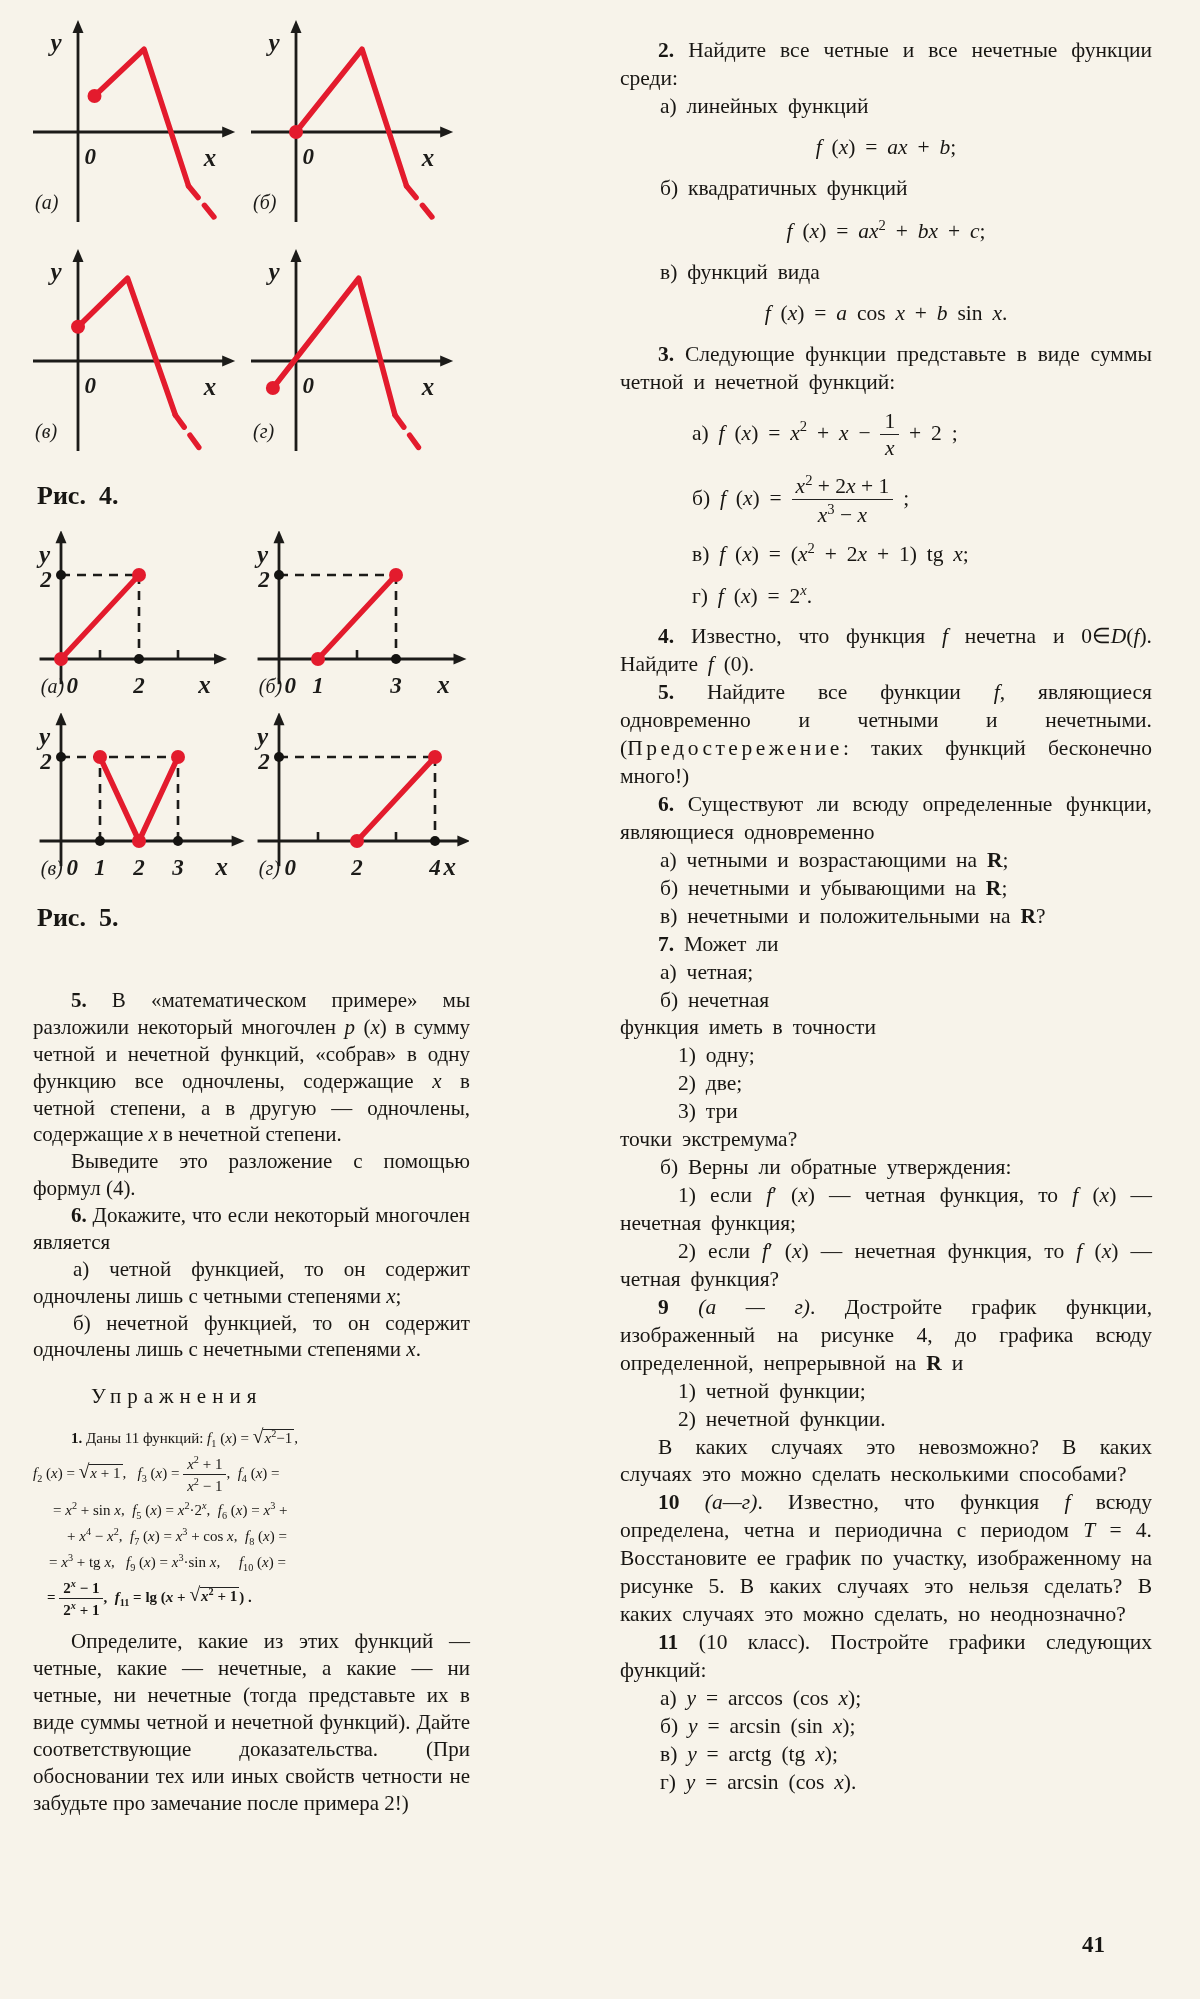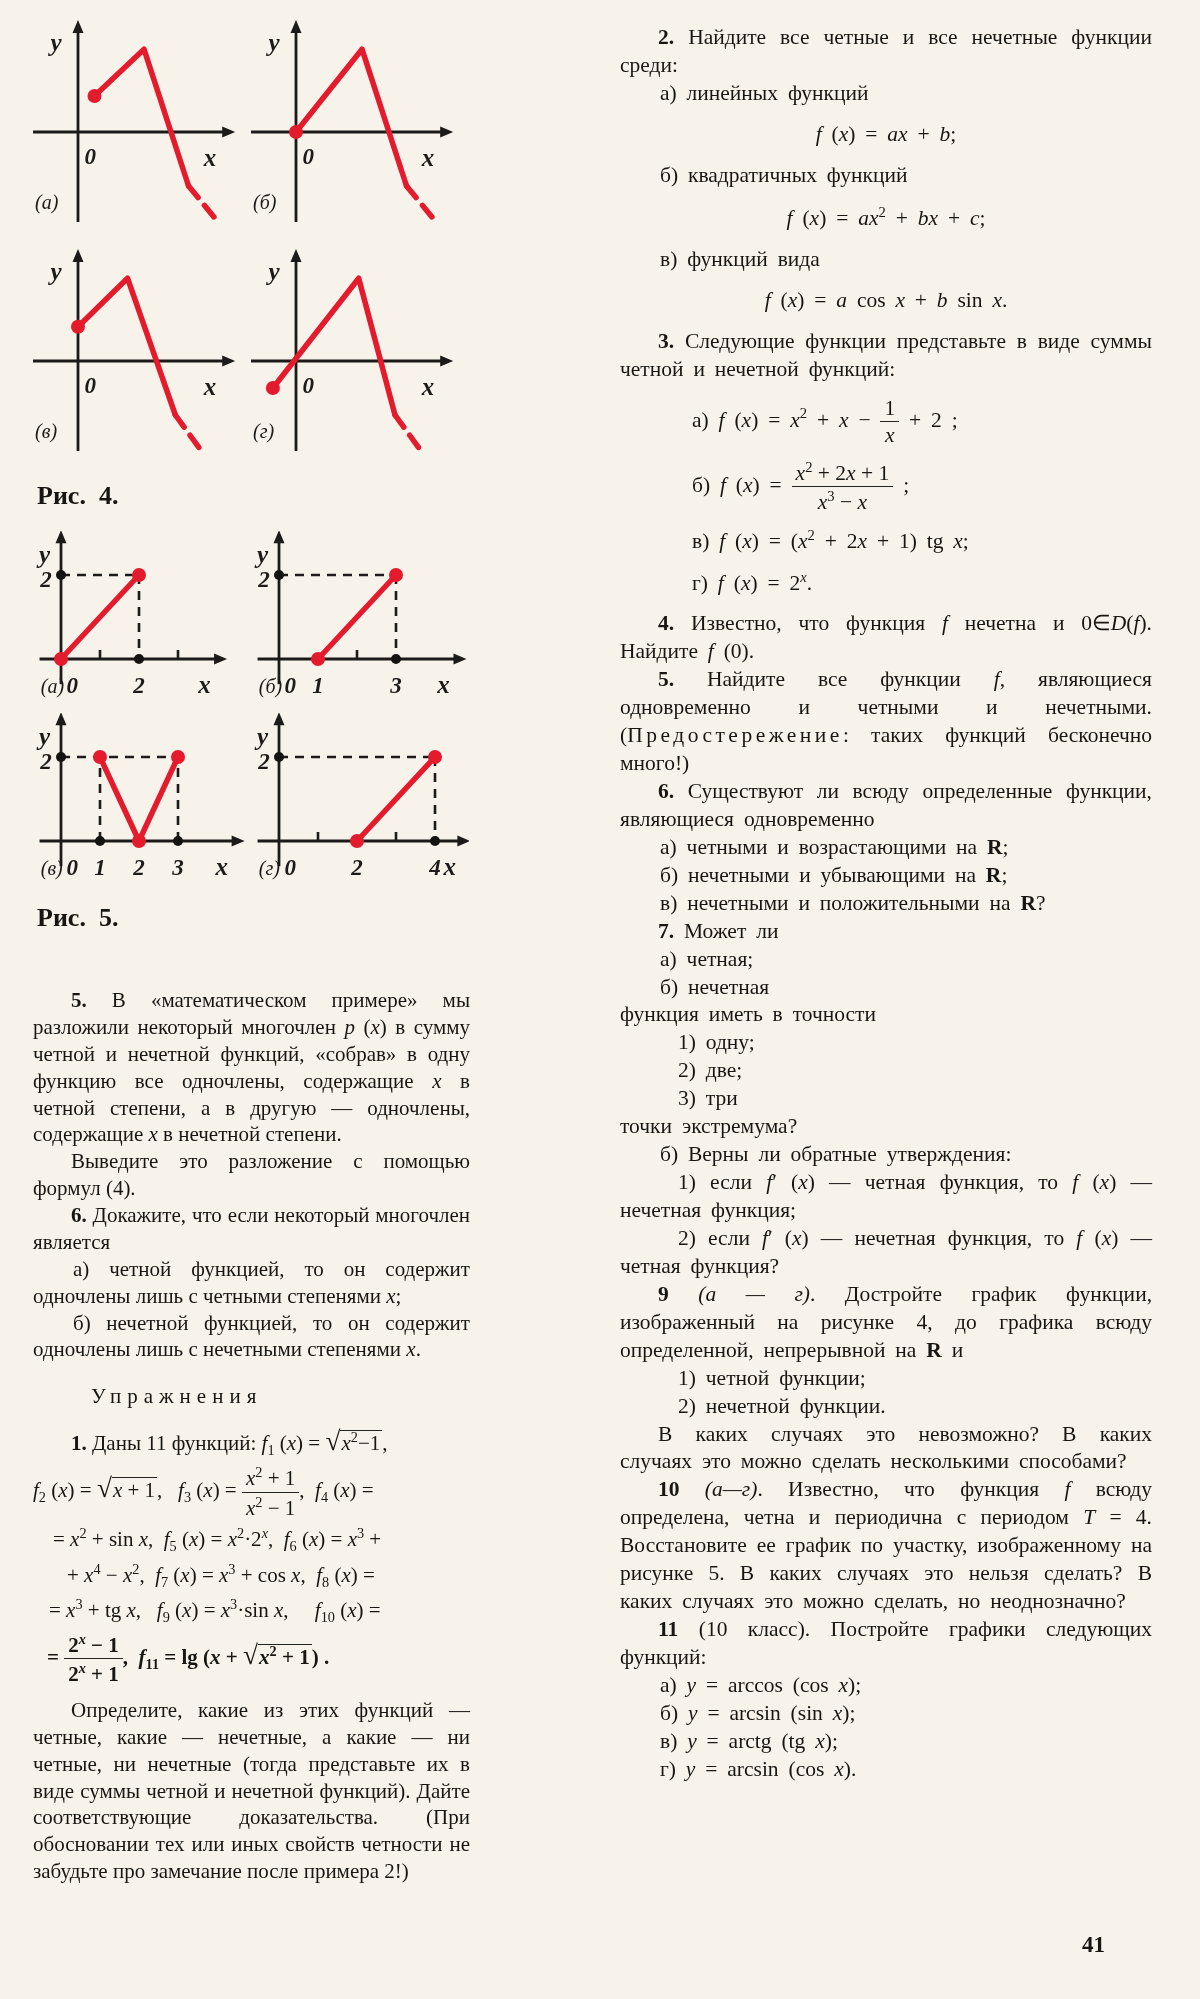--- a/index.html
+++ b/index.html
@@ -1,33 +1,33 @@
 <!DOCTYPE html>
 <html><head>
 <meta charset="utf-8">
 <style>
   html,body{margin:0;padding:0;background:#e9e6de;}
   .page{position:relative;width:1200px;height:1999px;background:#f7f3ea;overflow:hidden;
         font-family:"Liberation Serif",serif;color:#181613;}
   .col{position:absolute;top:0;}
   .col-left{left:33px;top:15px;width:437px;}
-  .col-right{left:620px;top:24px;width:532px;}
+  .col-right{left:620px;top:37px;width:532px;}
   p{margin:0;font-size:21px;line-height:1.28;text-align:justify;}
   .col-right p{font-size:21.5px;line-height:1.3;word-spacing:4.5px;}
   .ind{text-indent:38px;}
   .ind2{text-indent:40px;}
   .ind3{text-indent:58px;}
   .first-para{margin-top:54px;}
   .heading{text-indent:58px;letter-spacing:6px;margin:20px 0 16px 0;text-align:left;}
   .figrow{display:flex;}
   .figcap{font-size:26px;margin:8px 0 0 4px;text-align:left;}
   .figcap.f4{margin-bottom:20px;}
   .fig5block{margin-top:18px;}
   .graph{width:218px;}
-  .exl{font-size:21px;margin:5px 0;text-align:left;white-space:nowrap;}
+  .exl{font-size:15px;margin:5px 0;text-align:left;white-space:nowrap;}
   .exl.x1{text-indent:38px;}
   .exl.x3{padding-left:20px;}
   .exl.x4{padding-left:34px;}
   .exl.x5{padding-left:16px;}
   .exl.x6{padding-left:14px;margin-bottom:10px;font-weight:bold;}
   .cform{text-align:center;margin:13px 0;font-size:21.5px;}
   .iform{padding-left:72px;text-align:left;margin:12px 0;font-size:21.5px;word-spacing:2px;}
   sup{font-size:68%;}
   sub{font-size:68%;}
   .frac{display:inline-block;vertical-align:middle;text-align:center;line-height:1.12;word-spacing:0;}

